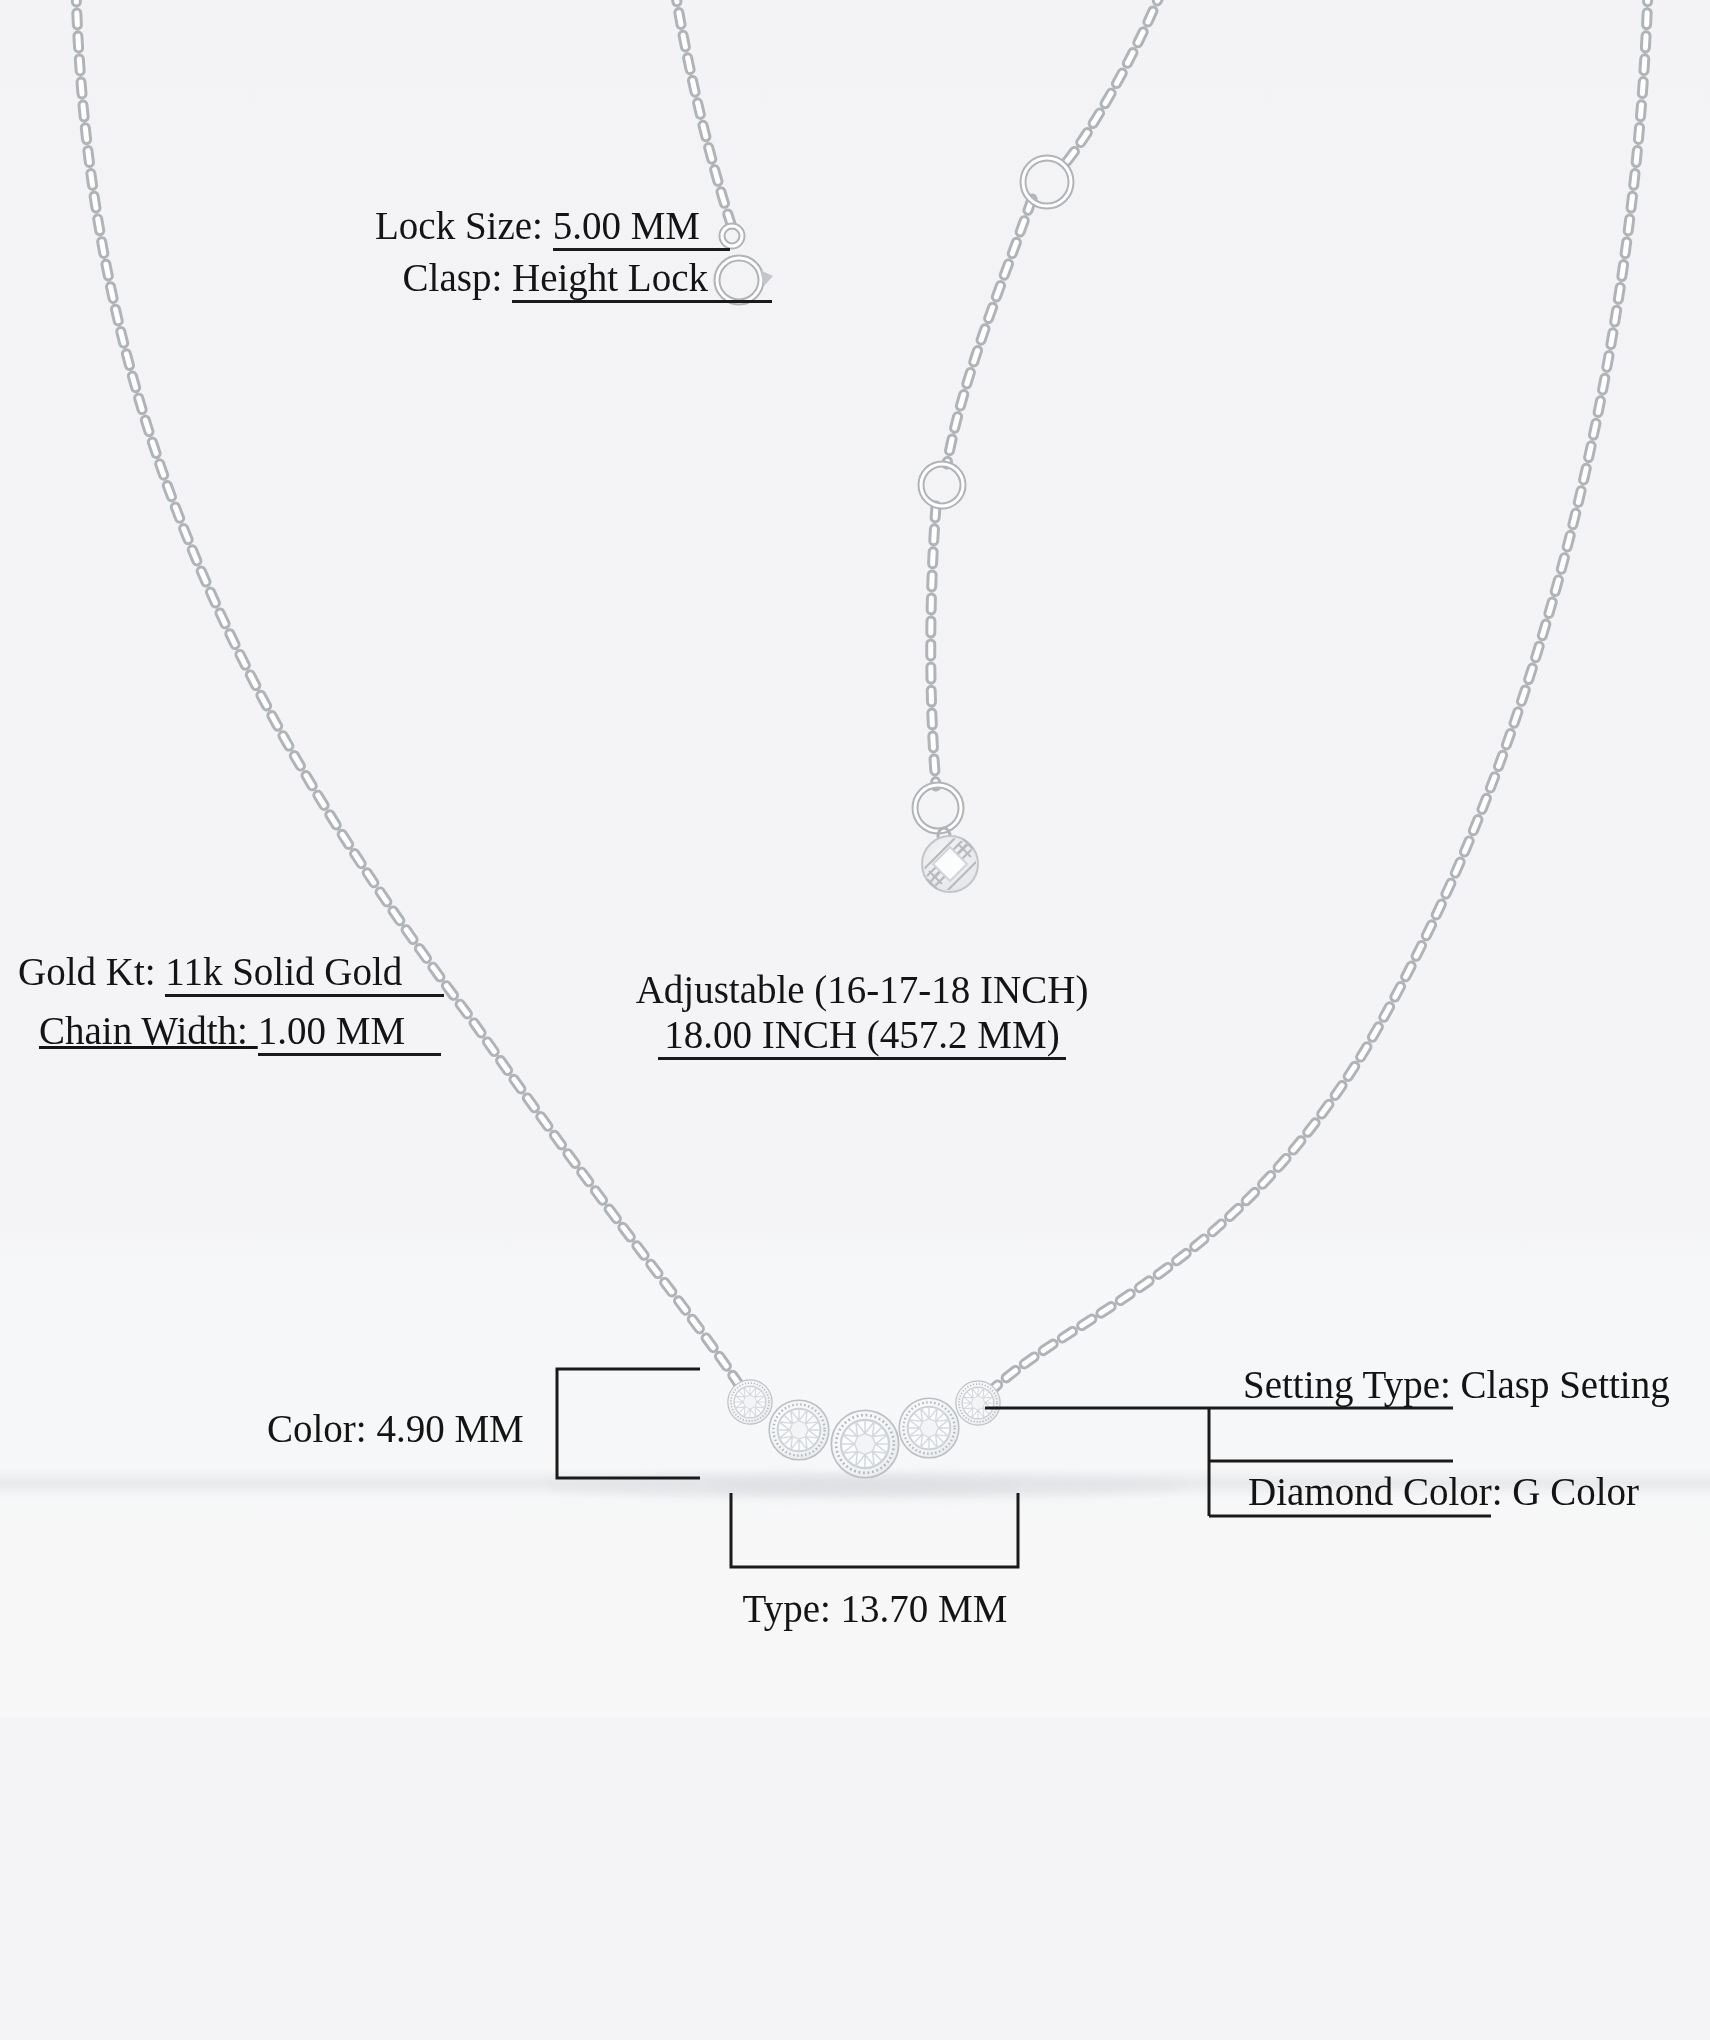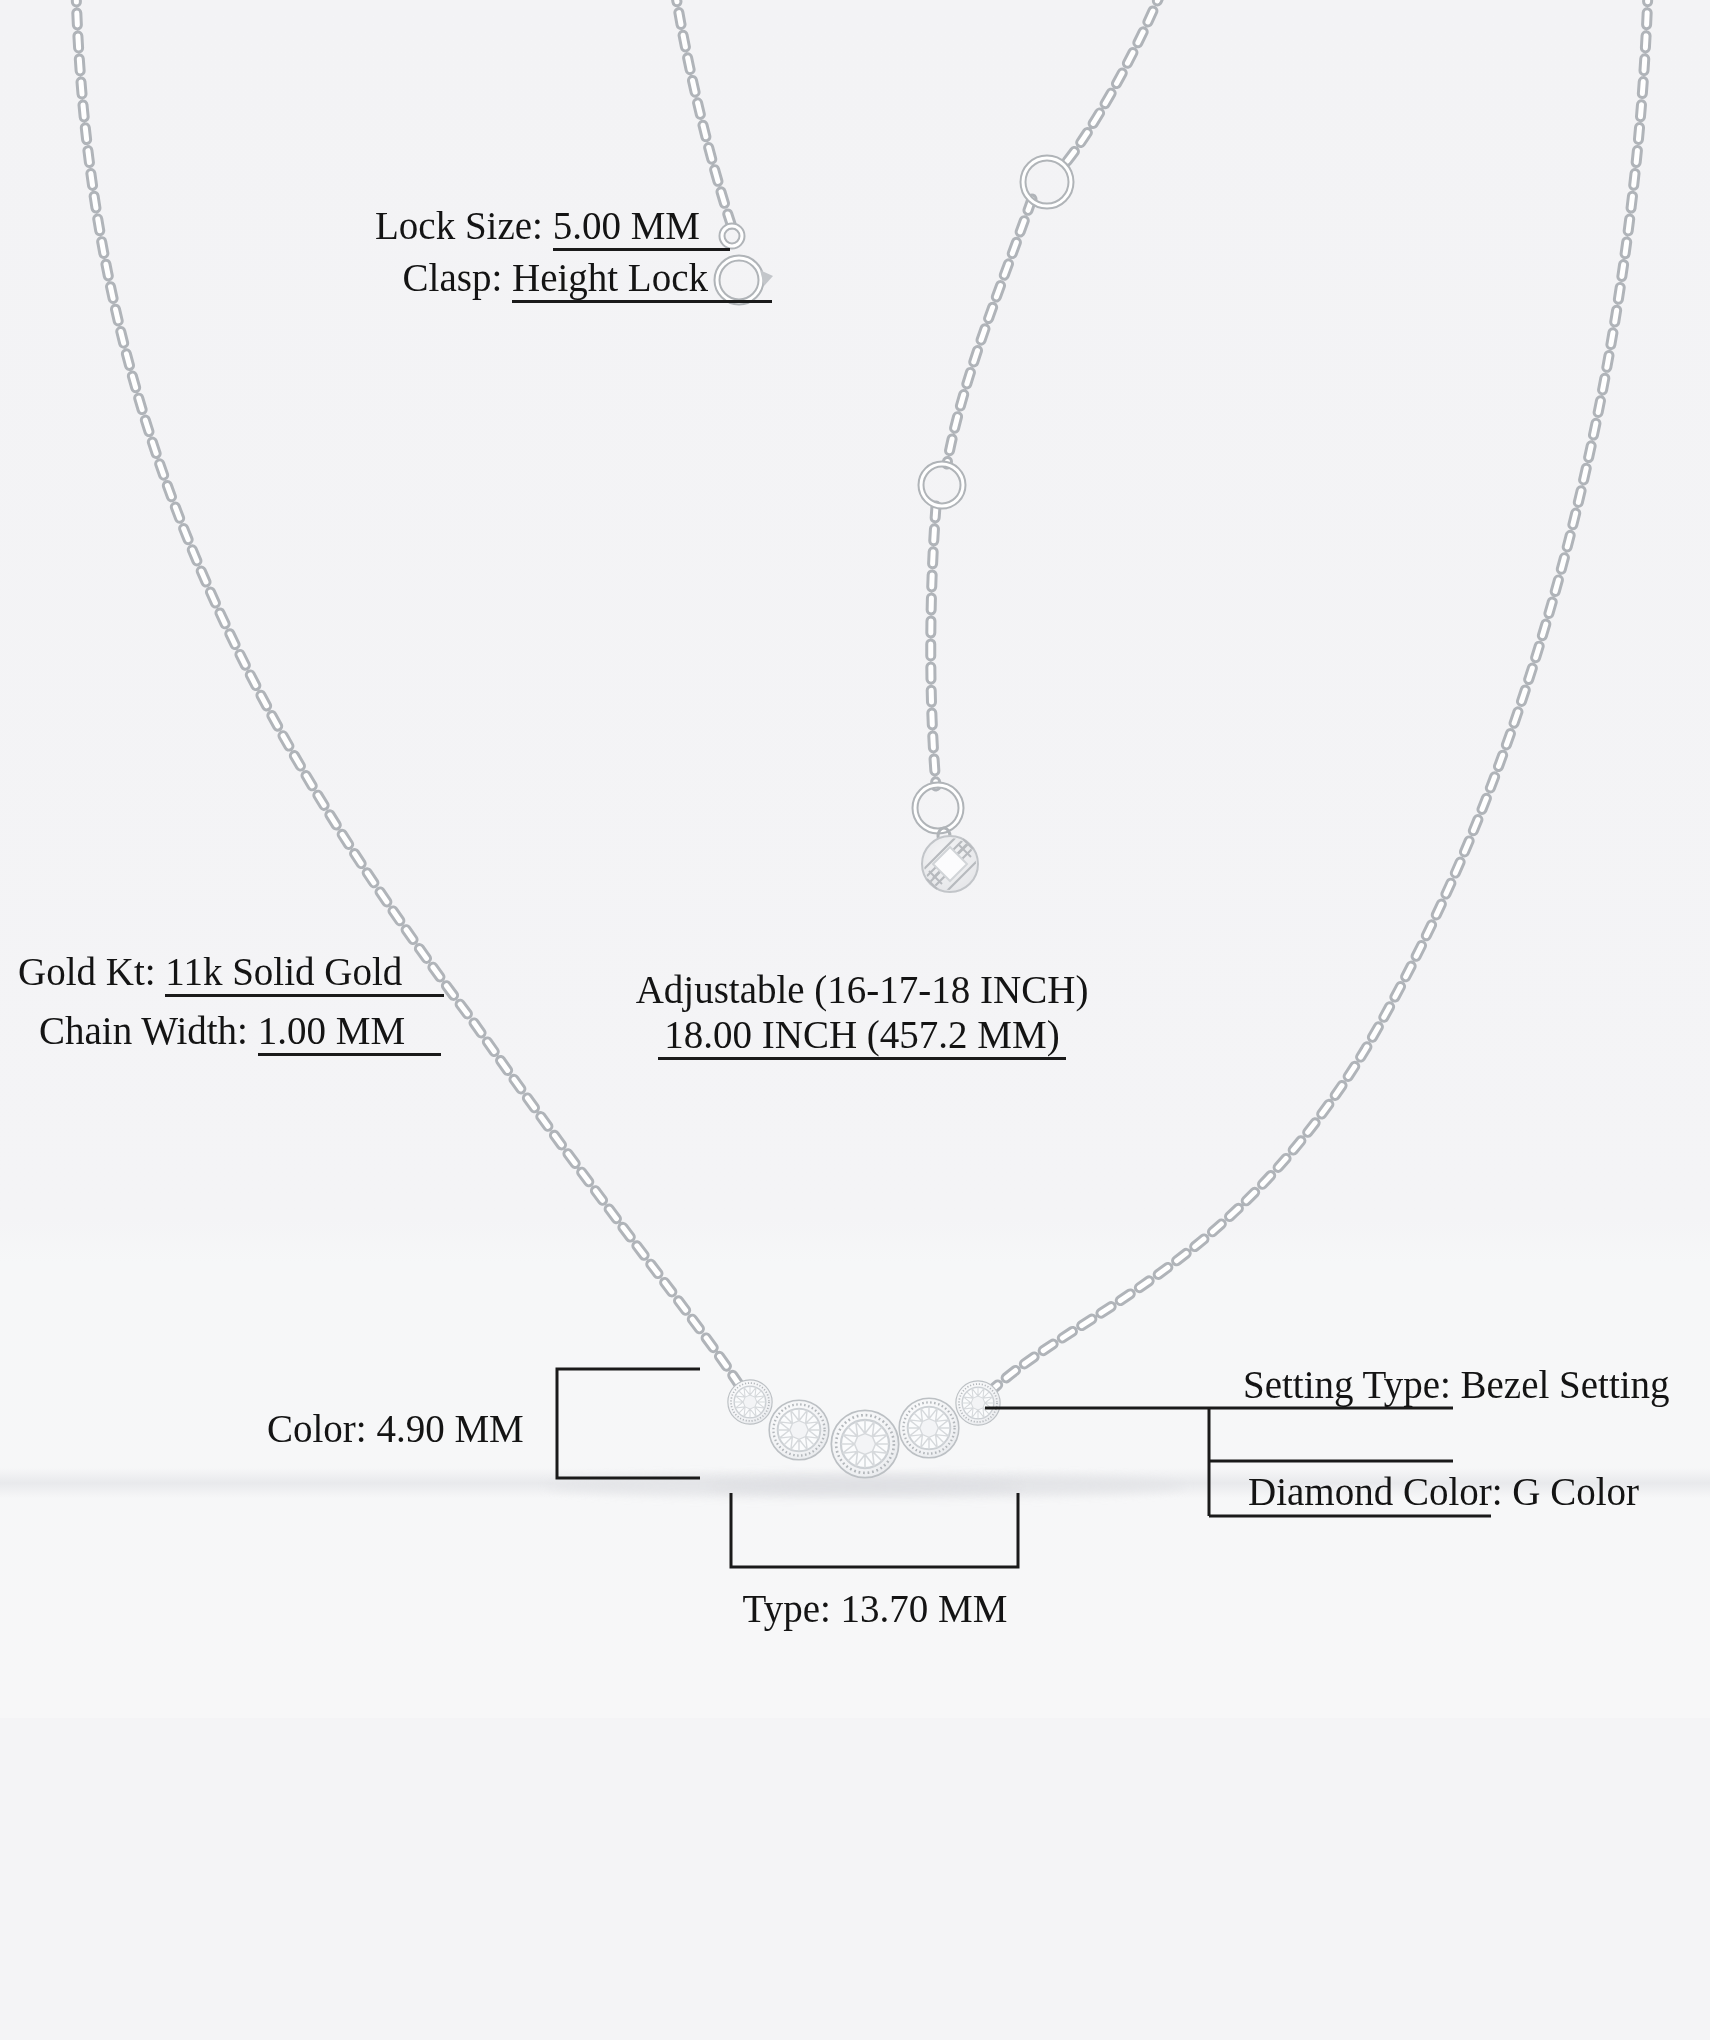--- a/index.html
+++ b/index.html
@@ -161,40 +161,40 @@
   <div class="lbl" style="right:938px;top:255px;">
     <span>Clasp:</span>
     <span class="u u-clasp">Height Lock</span>
   </div>
 
   <div class="lbl" style="left:18px;top:949px;">
     <span>Gold Kt:</span>
     <span class="u u-gold">11k Solid Gold</span>
   </div>
 
-  <div class="lbl" style="left:39px;top:1008px;">
+  <div class="lbl" style="left:39px;top:1008px;text-decoration:underline;">
     <span>Chain Width:</span>
     <span class="u u-chainw">1.00 MM</span>
   </div>
 
   <div class="lbl center" style="left:600px;top:967px;width:524px;">
     <div>Adjustable (16-17-18 INCH)</div>
     <div>
       <span class="u u-len">18.00 INCH (457.2 MM)</span>
     </div>
   </div>
 
   <div class="lbl" style="left:267px;top:1406px;">
     <span>Color:</span>
     <span>4.90 MM</span>
   </div>
 
   <div class="lbl" style="left:1243px;top:1362px;">
     <span>Setting Type:</span>
-    <span>Bezel Setting</span>
+    <span>Clasp Setting</span>
   </div>
 
 
   <div class="lbl" style="left:1248px;top:1469px;">
     <span>Diamond Color:</span>
     <span>G Color</span>
   </div>
 
   <div class="lbl center" style="left:700px;top:1586px;width:350px;">
     <span>Type:</span>

